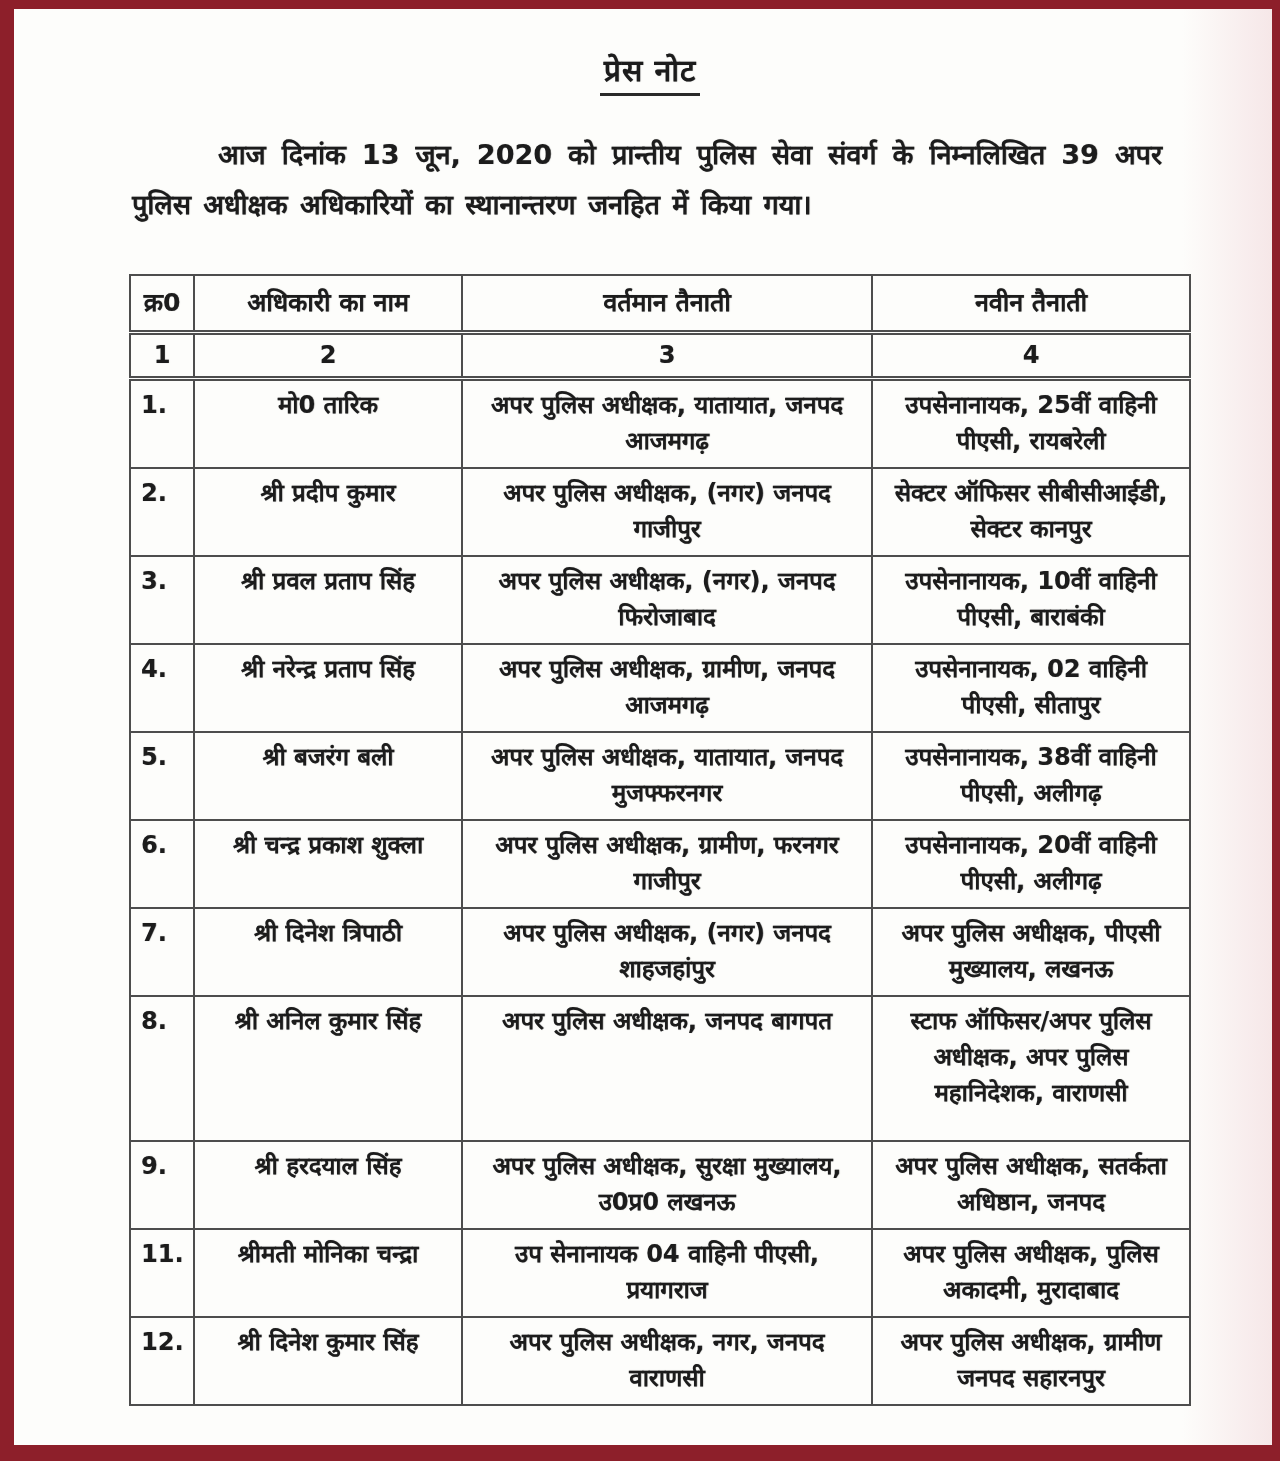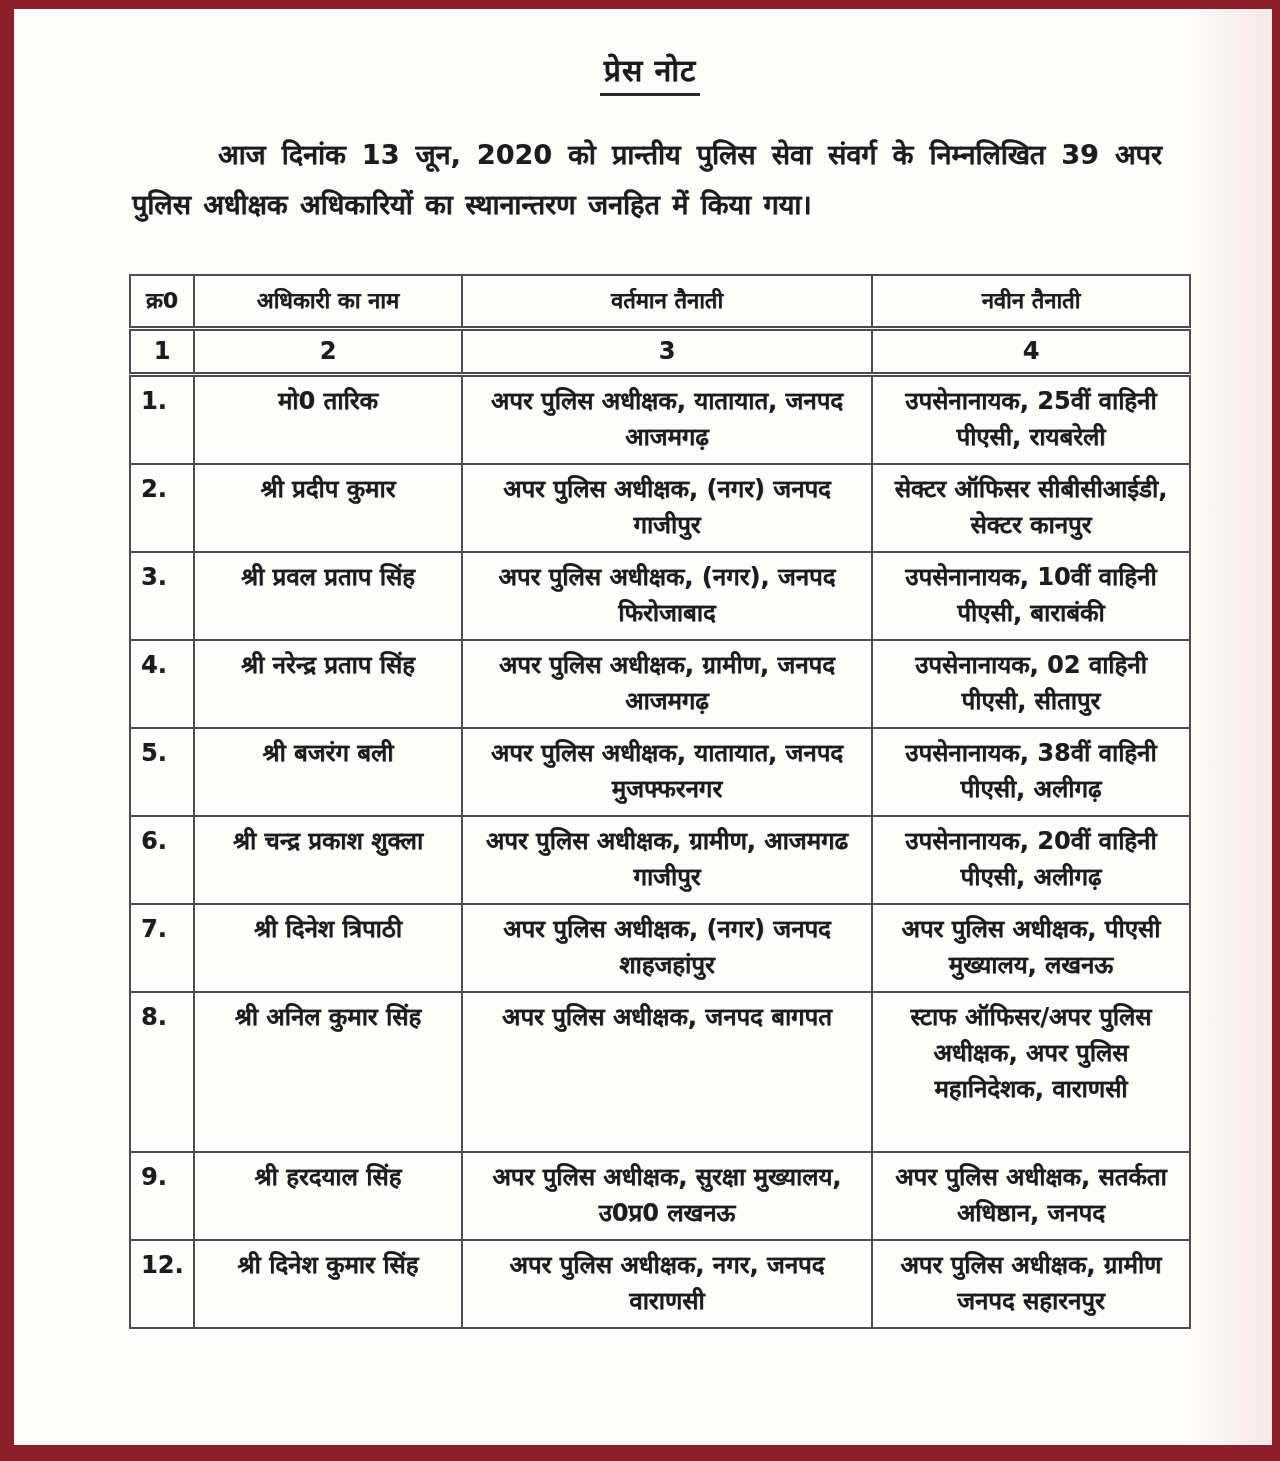--- a/index.html
+++ b/index.html
@@ -47,21 +47,21 @@
     border:2px solid #4d4d4d;
     padding:6px 8px 8px 8px;
     text-align:center;
     vertical-align:top;
     font-weight:700;
     font-size:24px;
     line-height:1.5;
     overflow:hidden;
   }
   .transfer thead th{
-    font-size:22px;
+    font-size:25px;
     padding-top:8px;padding-bottom:9px;
     border-bottom:5px double #4d4d4d;
   }
   .transfer .colnum td{
     padding-top:2px;padding-bottom:3px;
     border-bottom:5px double #4d4d4d;
     font-family:"DejaVu Sans","Liberation Sans",sans-serif;
   }
   .transfer td.sno{text-align:left;padding-left:10px;}
 </style>
@@ -125,40 +125,46 @@
         </tr>
         <tr>
           <td class="sno">5.</td>
           <td>श्री बजरंग बली</td>
           <td>अपर पुलिस अधीक्षक, यातायात, जनपद मुजफ्फरनगर</td>
           <td>उपसेनानायक, 38वीं वाहिनी पीएसी, अलीगढ़</td>
         </tr>
         <tr>
           <td class="sno">6.</td>
           <td>श्री चन्द्र प्रकाश शुक्ला</td>
-          <td>अपर पुलिस अधीक्षक, ग्रामीण, आजमगढ गाजीपुर</td>
+          <td>अपर पुलिस अधीक्षक, ग्रामीण, फरनगर गाजीपुर</td>
           <td>उपसेनानायक, 20वीं वाहिनी पीएसी, अलीगढ़</td>
         </tr>
         <tr>
           <td class="sno">7.</td>
           <td>श्री दिनेश त्रिपाठी</td>
           <td>अपर पुलिस अधीक्षक, (नगर) जनपद शाहजहांपुर</td>
           <td>अपर पुलिस अधीक्षक, पीएसी मुख्यालय, लखनऊ</td>
         </tr>
         <tr>
           <td class="sno">8.</td>
           <td>श्री अनिल कुमार सिंह</td>
           <td>अपर पुलिस अधीक्षक, जनपद बागपत</td>
-          <td style="padding-bottom:44px">स्टाफ ऑफिसर/अपर पुलिस अधीक्षक, अपर पुलिस महानिदेशक, वाराणसी</td>
+          <td style="padding-bottom:29px">स्टाफ ऑफिसर/अपर पुलिस अधीक्षक, अपर पुलिस महानिदेशक, वाराणसी</td>
         </tr>
         <tr>
           <td class="sno">9.</td>
           <td>श्री हरदयाल सिंह</td>
           <td>अपर पुलिस अधीक्षक, सुरक्षा मुख्यालय, उ0प्र0 लखनऊ</td>
           <td>अपर पुलिस अधीक्षक, सतर्कता अधिष्ठान, जनपद</td>
+        </tr>
+        <tr>
+          <td class="sno">11.</td>
+          <td>श्रीमती मोनिका चन्द्रा</td>
+          <td>उप सेनानायक 04 वाहिनी पीएसी, प्रयागराज</td>
+          <td>अपर पुलिस अधीक्षक, पुलिस अकादमी, मुरादाबाद</td>
         </tr>
         <tr>
           <td class="sno">12.</td>
           <td>श्री दिनेश कुमार सिंह</td>
           <td>अपर पुलिस अधीक्षक, नगर, जनपद वाराणसी</td>
           <td>अपर पुलिस अधीक्षक, ग्रामीण जनपद सहारनपुर</td>
         </tr>
 
       </tbody>
     </table>

